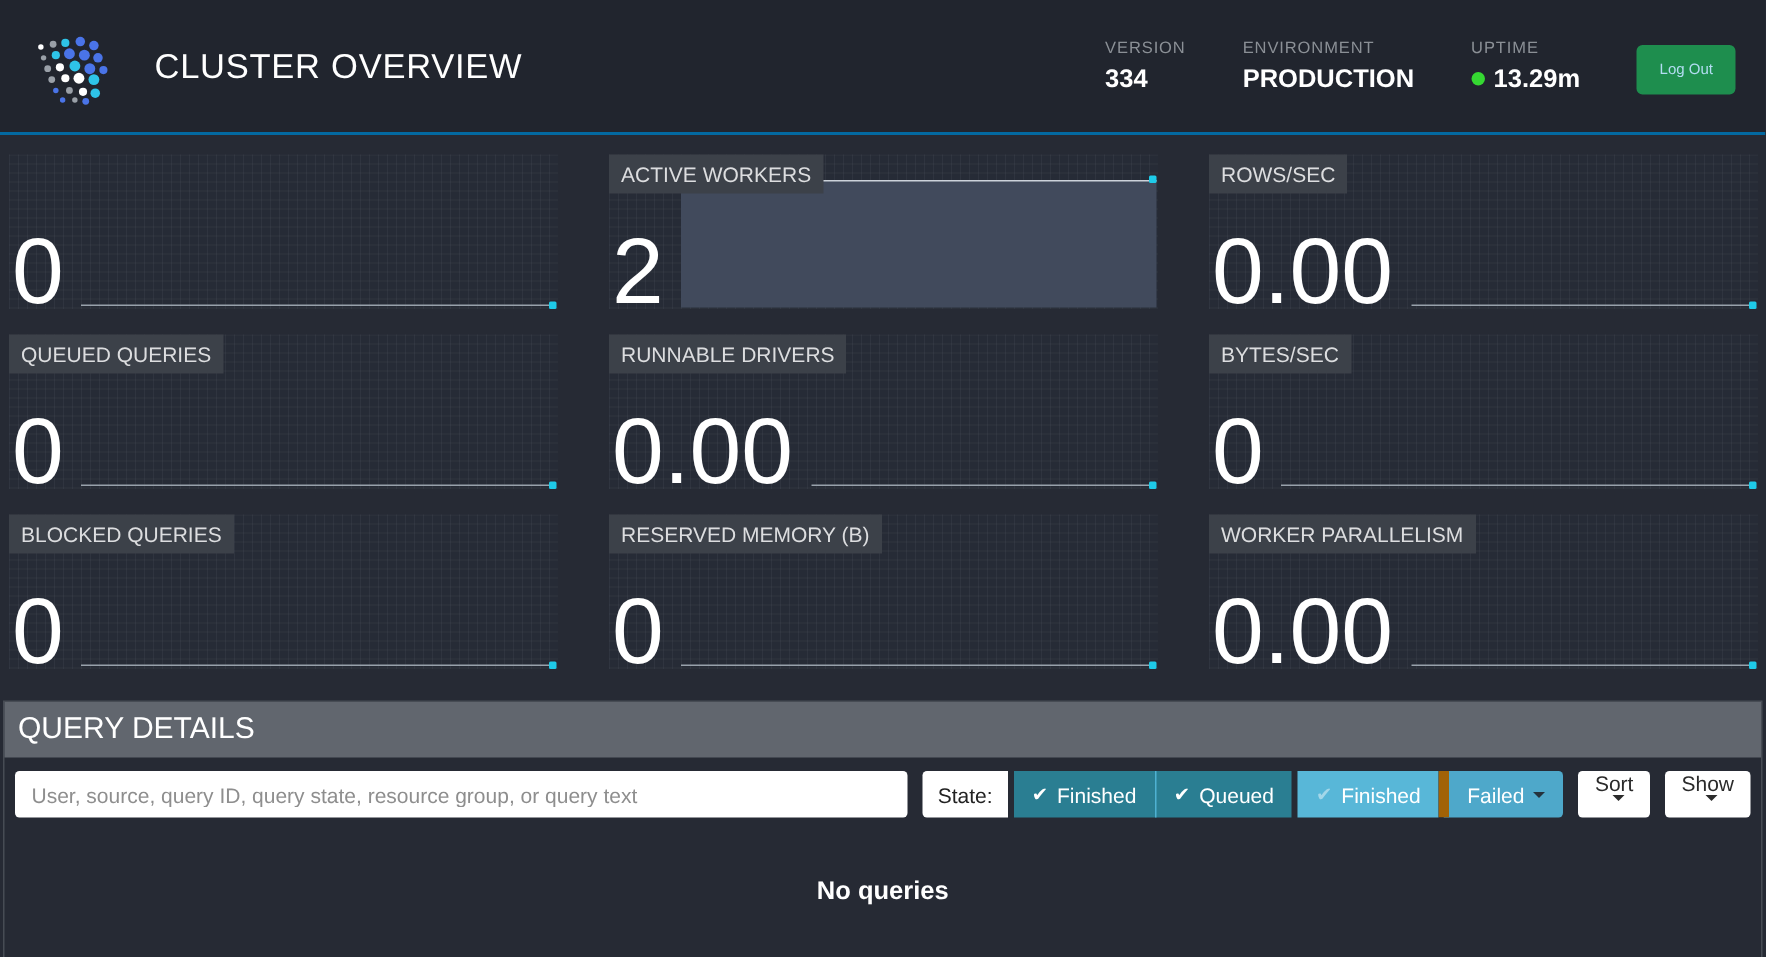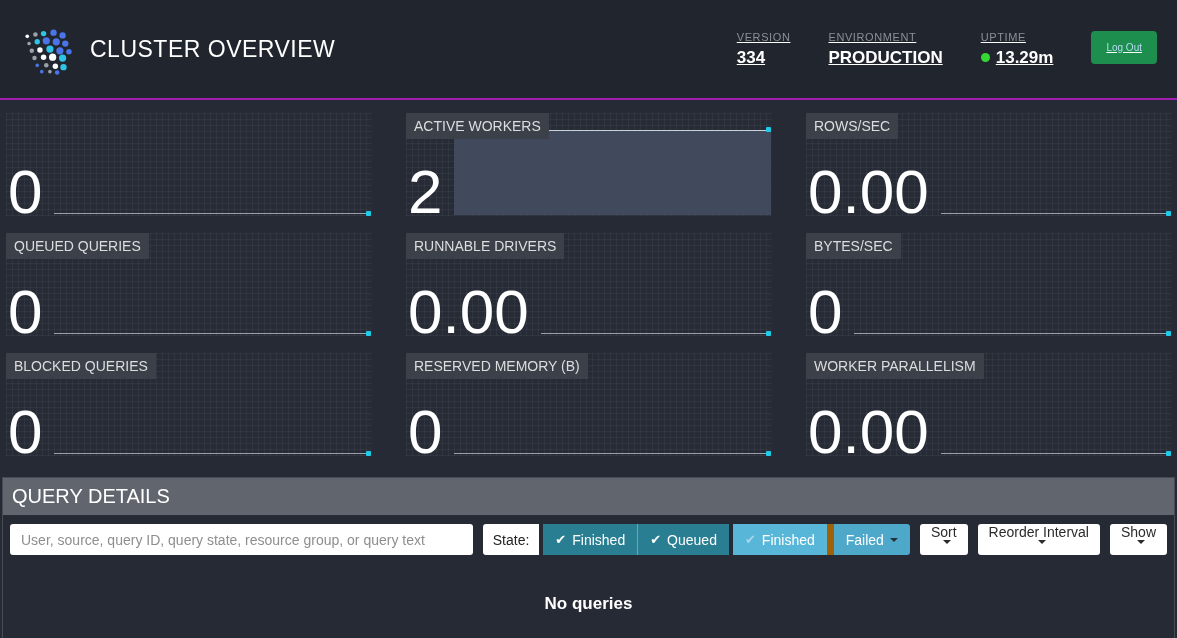--- a/index.html
+++ b/index.html
@@ -4,26 +4,26 @@
 <style>
   * { margin:0; padding:0; box-sizing:border-box; }
   html,body { width:1177px; height:638px; overflow:hidden; }
   body {
     background:#262a34;
     font-family:"Liberation Sans","DejaVu Sans",sans-serif;
     color:#fff;
   }
   
   .header {
-    height:100px; background:#21252e; border-bottom:2px solid #a21caf;
-    display:flex; align-items:center; padding:0 20px;
+    height:90px; background:#21252e; border-bottom:2px solid #0369a1;
+    display:flex; align-items:center; padding:0 20px;gap:13px;
   }
   .logo { width:58px; height:52px; flex:0 0 auto; cursor:pointer; }
   .app-title { font-size:23px; letter-spacing:0.5px; margin-left:12px; font-weight:400; }
-  .header-right { margin-left:auto; display:flex; align-items:flex-start;text-decoration:underline; }
+  .header-right { margin-left:auto; display:flex; align-items:flex-end; }
   .hstat { display:flex; flex-direction:column; margin-right:38px; }
   .hstat-label { font-size:11px; color:#8b9096; letter-spacing:0.6px; font-weight:400; }
   .hstat-value { font-size:17px; font-weight:bold; margin-top:5px; display:flex; align-items:center; }
   .uptime-dot { width:9px; height:9px; border-radius:50%; background:#35d832; display:inline-block; margin-right:6px; }
   .logout-btn {
     background:#1e8e4e; color:#b3ddf2; border:none; border-radius:4px;
     font-size:10px; padding:11px 15px; cursor:pointer;
     font-family:"Liberation Sans","DejaVu Sans",sans-serif;
   }
   
@@ -260,24 +260,20 @@
         <span>Failed</span>
         <span class="caret caret-dark"></span>
       </button>
     </div>
 
     <button class="wbtn">
       <span>Sort</span>
       <span class="caret"></span>
     </button>
     <button class="wbtn">
-      <span>Reorder Interval</span>
-      <span class="caret"></span>
-    </button>
-    <button class="wbtn">
       <span>Show</span>
       <span class="caret"></span>
     </button>
   </div>
 
   <div class="empty-row">
     <span class="empty-msg">No queries</span>
   </div>
 </div>
 

